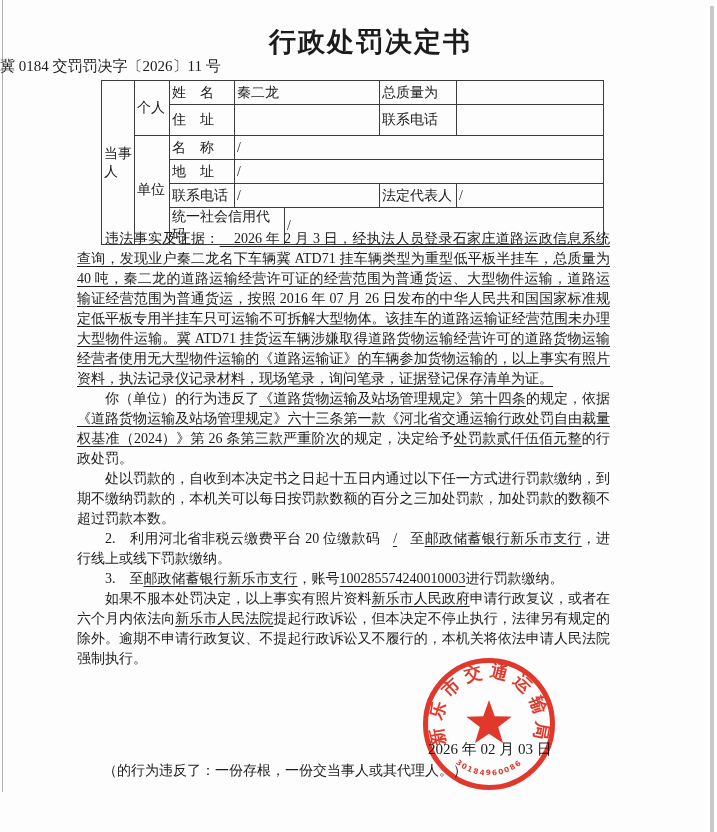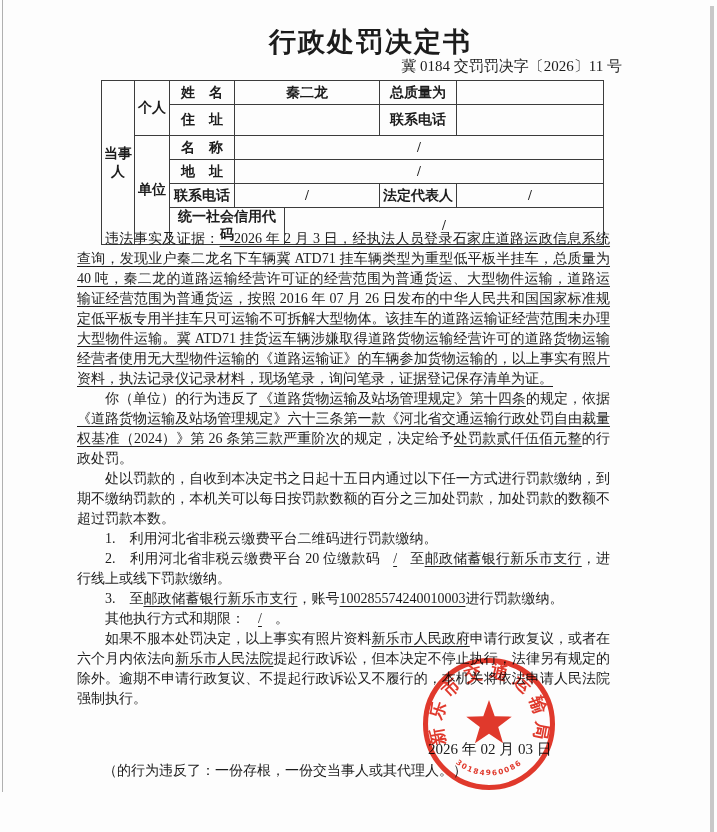--- a/index.html
+++ b/index.html
@@ -11,30 +11,30 @@
   }
   .edge-left  { position:absolute; left:2px; top:0; width:1px; height:792px; background:#b0b0b0; }
   .edge-right { position:absolute; left:710px; top:6px; width:4px; height:826px; background:#c8c8c8; }
 
   .title {
     position:absolute; top:24px; left:0; width:100%;
     text-align:center; font-size:27px; font-weight:bold; letter-spacing:2px;
   }
   .doc-no {
     position:absolute; top:57px; left:0; width:622px;
-    text-align:right; font-size:15px;
+    text-align:left; font-size:15px;
   }
 
   table.party {
     position:absolute; left:101px; top:80px;
     border-collapse:collapse; table-layout:fixed; font-size:14px;
   }
   table.party td {
-    border:1px solid #3c3c3c; text-align:center; vertical-align:middle;
-    padding:0 2px; overflow:hidden;font-weight:bold;
+    border:1px solid #3c3c3c; text-align:left; vertical-align:middle;
+    padding:0 2px; overflow:hidden;
   }
   tr.h24 { height:24px; } tr.h33 { height:31px; } tr.h22 { height:22px; }
 
   .body-text {
     position:absolute; left:77px; top:229px; width:533px;
     font-size:14px; line-height:20px; text-align:justify;
   }
   .body-text p { margin:0; text-indent:2em; }
   .u { text-decoration:underline; text-underline-offset:3px; }
   .u-slash { text-decoration:underline; text-underline-offset:3px; padding:0 13px; }
@@ -104,27 +104,25 @@
   </tbody>
     </table>
 
   <div class="body-text">
     <p><span>违法事实及证据：</span><span class="u">　2026 年 2 月 3 日，经执法人员登录石家庄道路运政信息系统查询，发现业户秦二龙名下车辆冀 ATD71 挂车辆类型为重型低平板半挂车，总质量为 40 吨，秦二龙的道路运输经营许可证的经营范围为普通货运、大型物件运输，道路运输证经营范围为普通货运，按照 2016 年 07 月 26 日发布的中华人民共和国国家标准规定低平板专用半挂车只可运输不可拆解大型物体。该挂车的道路运输证经营范围未办理大型物件运输。冀 ATD71 挂货运车辆涉嫌取得道路货物运输经营许可的道路货物运输经营者使用无大型物件运输的《道路运输证》的车辆参加货物运输的，以上事实有照片资料，执法记录仪记录材料，现场笔录，询问笔录，证据登记保存清单为证。</span></p>
 
     <p><span>你（单位）的行为违反了</span><span class="u">《道路货物运输及站场管理规定》第十四条</span><span>的规定，依据</span><span class="u">《道路货物运输及站场管理规定》六十三条第一款《河北省交通运输行政处罚自由裁量权基准（2024）》第 26 条第三款严重阶次</span><span>的规定，决定给予</span><span class="u">处罚款贰仟伍佰元整</span><span>的行政处罚。</span></p>
 
     <p>处以罚款的，自收到本决定书之日起十五日内通过以下任一方式进行罚款缴纳，到期不缴纳罚款的，本机关可以每日按罚款数额的百分之三加处罚款，加处罚款的数额不超过罚款本数。</p>
 
-    <p>1.　利用河北省非税云缴费平台二维码进行罚款缴纳。</p>
 
     <p><span>2.　利用河北省非税云缴费平台 20 位缴款码</span><span class="u-slash">/</span><span>至</span><span class="u">邮政储蓄银行新乐市支行</span><span>，进行线上或线下罚款缴纳。</span></p>
 
     <p><span>3.　至</span><span class="u">邮政储蓄银行新乐市支行</span><span>，账号</span><span class="u">100285574240010003</span><span>进行罚款缴纳。</span></p>
 
-    <p><span>其他执行方式和期限：</span><span class="u-slash">/</span><span>。</span></p>
 
     <p><span>如果不服本处罚决定，以上事实有照片资料</span><span class="u">新乐市人民政府</span><span>申请行政复议，或者在六个月内依法向</span><span class="u">新乐市人民法院</span><span>提起行政诉讼，但本决定不停止执行，法律另有规定的除外。逾期不申请行政复议、不提起行政诉讼又不履行的，本机关将依法申请人民法院强制执行。</span></p>
   </div>
 
   <div class="date-line">2026 年 02 月 03 日</div>
 
   <svg class="seal" viewBox="0 0 150 150" xmlns="http://www.w3.org/2000/svg">
     <defs>
       <path id="arcTop" d="M 28.8,96.6 A 51,51 0 1 1 121.2,96.6" fill="none"></path>
       <path id="arcBot" d="M 41.3,119.7 A 56,56 0 0 0 108.7,119.7" fill="none"></path>

